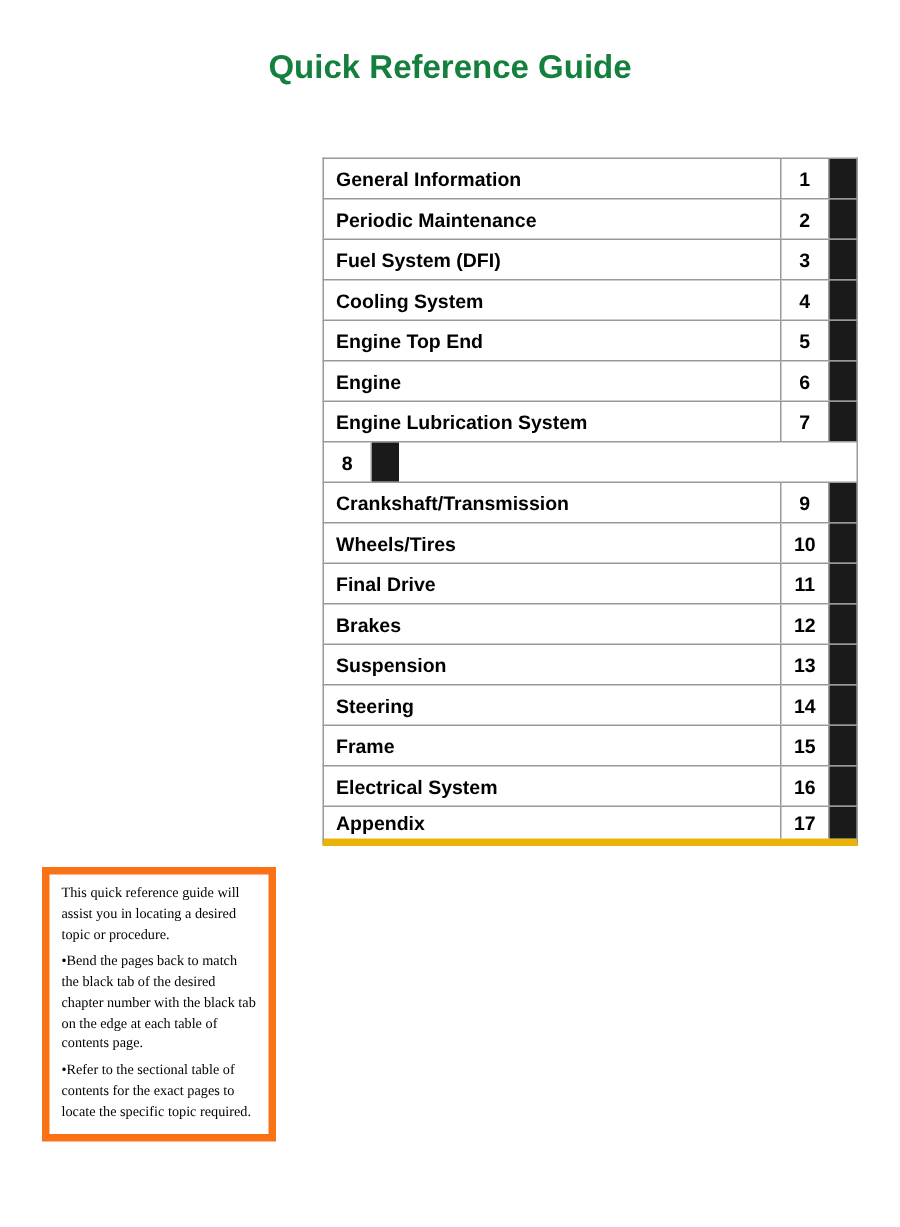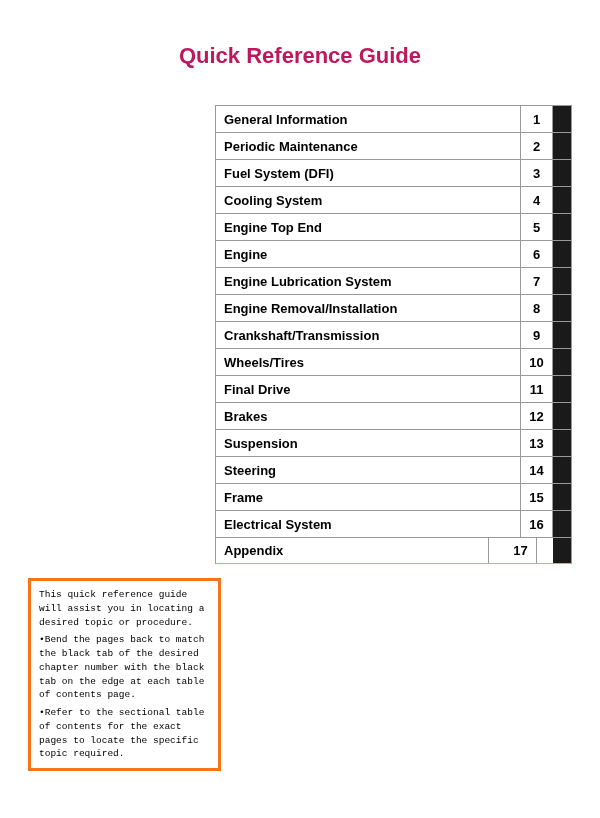--- a/index.html
+++ b/index.html
@@ -21,45 +21,44 @@
       width: 600px;
       height: 818px;
       background: #ffffff;
       position: relative;
     }
 
     .page-title {
       text-align: center;
       font-size: 22px;
       font-weight: bold;
-      padding-top: 43px;
+      padding-top: 32px;
       padding-bottom: 22px;
       font-family: Arial, Helvetica, sans-serif;
-      color: #be185d;
+      color: #15803d;
     }
 
     .toc-container {
       position: absolute;
       top: 105px;
       left: 215px;
       width: 357px;
     }
 
     .toc-row {
       display: flex;
       align-items: stretch;
       border: 1px solid #999;
       border-bottom: none;
       background: #fff;
       height: 27px;
     }
 
     .toc-row:last-child {
-      border-bottom: 1px solid #eab308;
-      gap: 16px;
+      border-bottom: 5px solid #eab308;
     }
 
     .toc-label {
       flex: 1;
       font-size: 13px;
       font-weight: bold;
       font-family: Arial, Helvetica, sans-serif;
       color: #000;
       display: flex;
       align-items: center;
@@ -84,25 +83,25 @@
       background: #1a1a1a;
       display: flex;
       align-items: center;
       justify-content: center;
     }
 
     .note-box {
       position: absolute;
       top: 578px;
       left: 28px;
-      width: 193px;
-      border: 3px solid #f97316;
+      width: 156px;
+      border: 5px solid #f97316;
       padding: 7px 8px;
       font-size: 9.5px;
-      font-family: Liberation Mono, monospace;
+      font-family: Liberation Serif, serif;
       color: #000;
       line-height: 1.45;
     }
 
     .note-box p {
       margin-bottom: 4px;
     }
 
     .note-box p:last-child {
       margin-bottom: 0;
@@ -146,21 +145,20 @@
         <div class="toc-label">Engine</div>
         <div class="toc-number">6</div>
         <div class="toc-tab"></div>
       </div>
       <div class="toc-row">
         <div class="toc-label">Engine Lubrication System</div>
         <div class="toc-number">7</div>
         <div class="toc-tab"></div>
       </div>
       <div class="toc-row">
-        <div class="toc-label">Engine Removal/Installation</div>
         <div class="toc-number">8</div>
         <div class="toc-tab"></div>
       </div>
       <div class="toc-row">
         <div class="toc-label">Crankshaft/Transmission</div>
         <div class="toc-number">9</div>
         <div class="toc-tab"></div>
       </div>
       <div class="toc-row">
         <div class="toc-label">Wheels/Tires</div>

